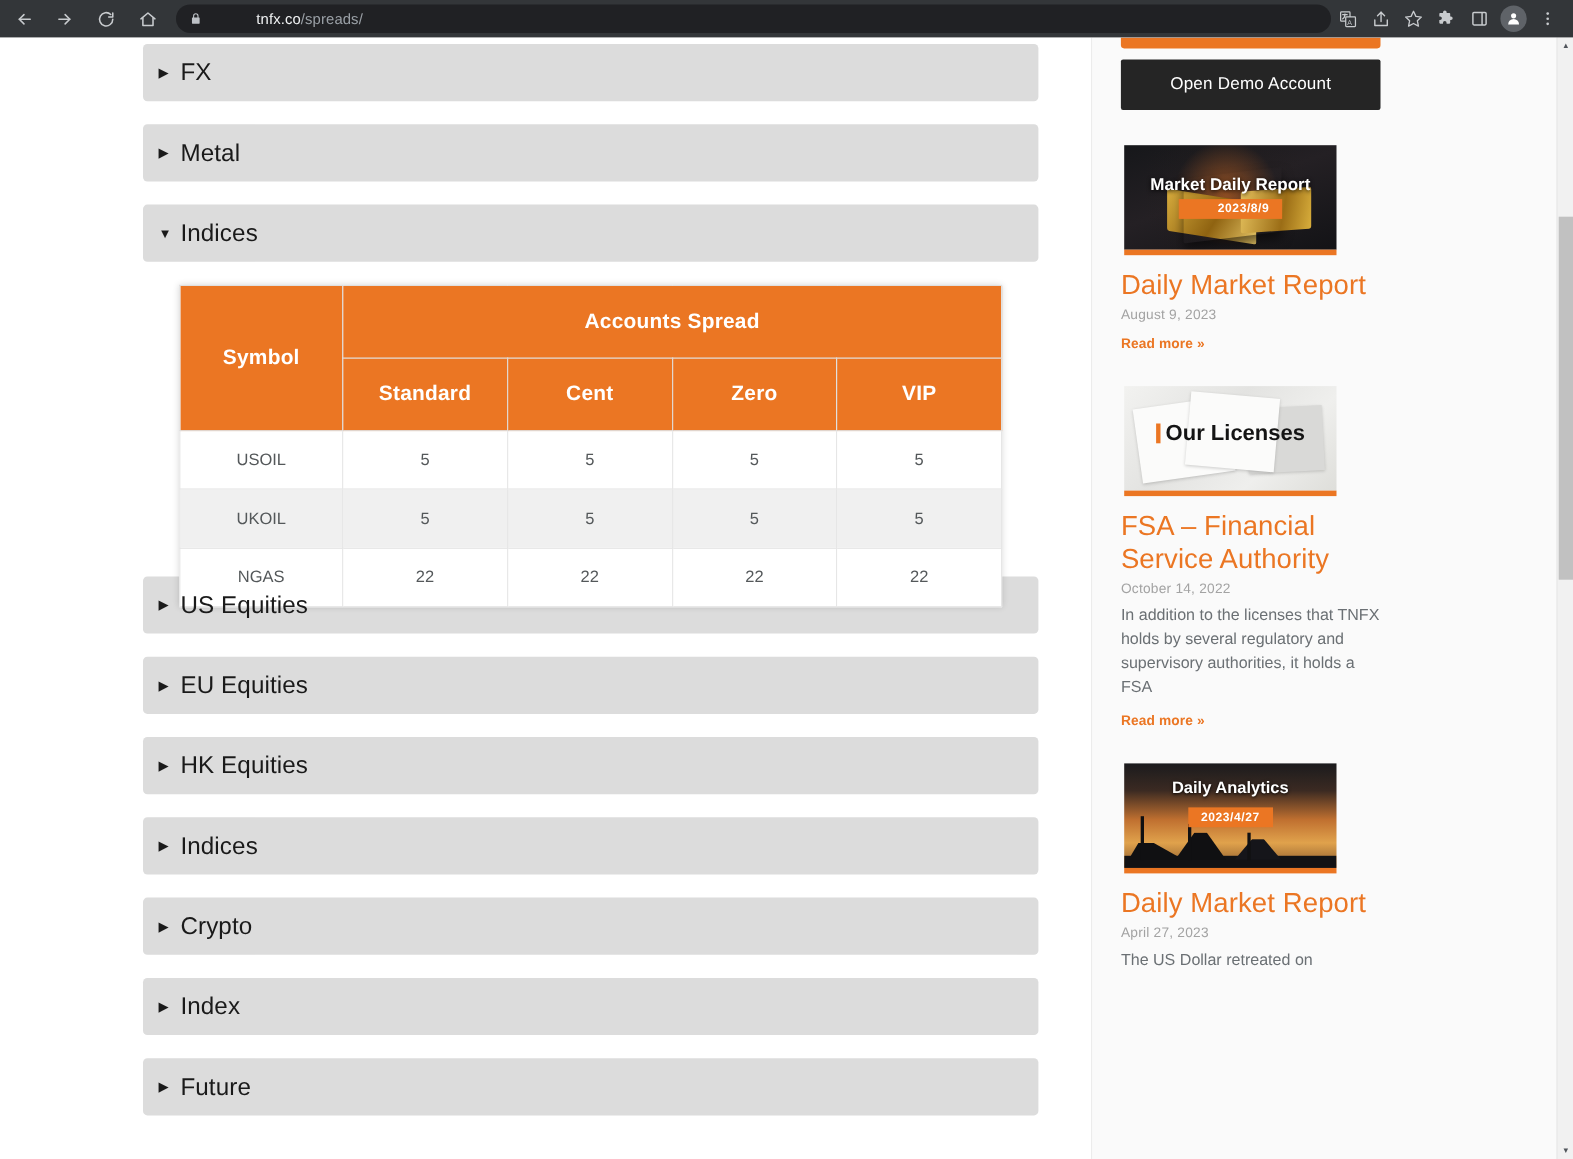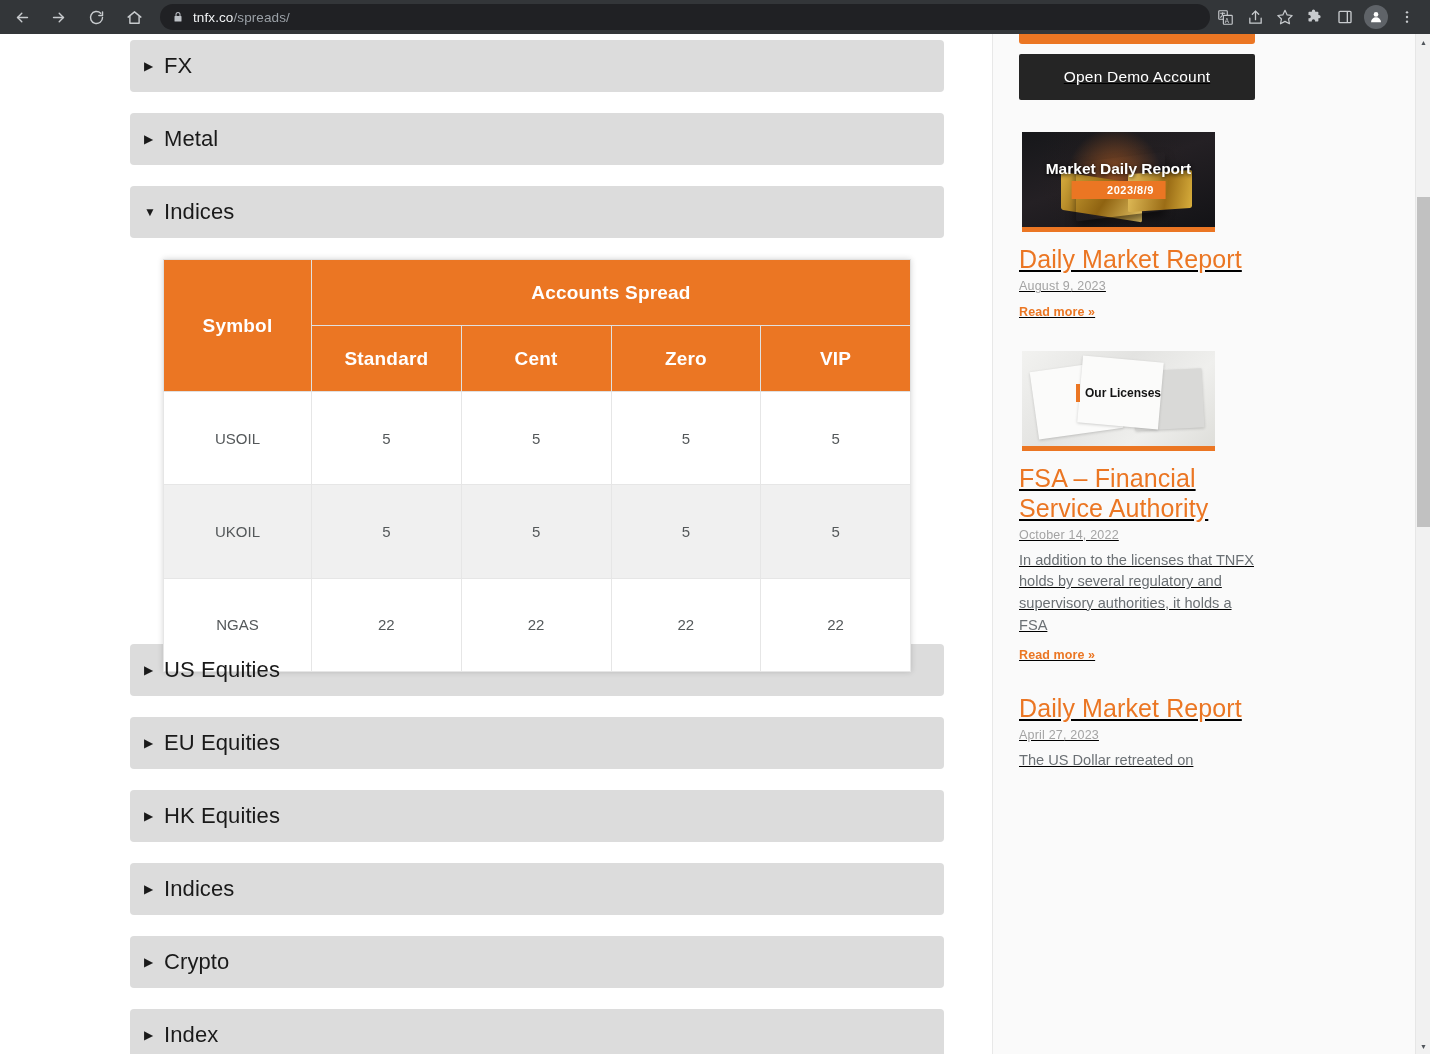--- a/index.html
+++ b/index.html
@@ -31,20 +31,21 @@
 
   #omnibox {
     margin-left: 12px;
     height: 26px;
     flex: 1 1 auto;
     max-width: 1065px;
     background: #202124;
     border-radius: 13px;
     display: flex; align-items: center;
     padding: 0 12px;
+    gap: 40px;
   }
   #lock-icon { color: #bdc1c6; display:flex; align-items:center; margin-right: 9px; }
   #omnibox-url {
     font-size: 13.5px;
     color: #9aa0a6;
     white-space: nowrap;
     letter-spacing: .1px;
   }
   #omnibox-url .host { color: #f1f3f4; }
 
@@ -133,39 +134,39 @@
     color: #ffffff;
     font-weight: bold;
     font-size: 19px;
     border: 1px solid #e0e0e0;
     padding: 10px 4px;
     text-align: center;
     letter-spacing: .2px;
   }
   #spread-table td {
     border: 1px solid #e6e6e6;
-    padding: 30px 4px;
+    padding: 10px 4px;
     text-align: center;
     font-size: 15px;
     color: #54585a;
   }
   #spread-table tbody tr:nth-child(even) td { background: #f0f0f0; }
   #spread-table tbody tr:nth-child(odd) td { background: #ffffff; }
   .col-sym { width: 148px; }
   .col-acc { width: 150px; }
   th.symbol-head { height: 132px; vertical-align: middle; }
 
   
   #sidebar {
     width: 422px;
     background: #fafafa;
     padding: 0 0 0 0;
     position: relative;
   }
-  #sidebar-inner { padding: 0 45px 0 26px; text-decoration: underline; }
+  #sidebar-inner { padding: 0 45px 0 26px; }
 
   #cut-orange-button {
     height: 10px;
     width: 236px;
     background: #eb7623;
     border-radius: 0 0 3px 3px;
     margin-left: 0;
   }
   #open-demo-account-button {
     margin-top: 10px;
@@ -244,21 +245,21 @@
   }
   #thumb-licenses .paper {
     position: absolute; background: #fbfbfa;
     box-shadow: 0 1px 3px rgba(0,0,0,.18);
   }
   #thumb-licenses .p1 { left: 6%; top: 16%; width: 44%; height: 72%; transform: rotate(-8deg); }
   #thumb-licenses .p2 { left: 30%; top: 8%; width: 42%; height: 70%; transform: rotate(5deg); }
   #thumb-licenses .p3 { left: 58%; top: 20%; width: 36%; height: 62%; transform: rotate(-3deg);
     background: #d9d9d7; }
   #thumb-licenses .thumb-title {
-    top: 34%; color: #141414; font-size: 12px;
+    top: 34%; color: #141414; font-size: 20px;
     display:flex; align-items:center; justify-content:center;
   }
   #thumb-licenses .thumb-title::before {
     content: ""; width: 4px; height: 18px;
     background: #eb7623; margin-right: 5px; display: inline-block;
   }
 
   
   #thumb-analytics {
     background:
@@ -542,20 +543,31 @@
             <div class="paper p2"></div>
             <div class="thumb-title">Our Licenses</div>
           </div>
           <div class="post-title">FSA – Financial Service Authority</div>
           <div class="post-date">October 14, 2022</div>
           <div class="post-excerpt">In addition to the licenses that TNFX holds by several regulatory and supervisory authorities, it holds a FSA</div>
           <div class="read-more">Read more »</div>
         </div>
 
         <div class="post-card">
+          <div class="post-thumb" id="thumb-analytics">
+            <div class="ground"></div>
+            <div class="rig r1b"></div>
+            <div class="rig r1"></div>
+            <div class="rig r2b"></div>
+            <div class="rig r2"></div>
+            <div class="rig r3b"></div>
+            <div class="rig r3"></div>
+            <div class="thumb-title">Daily Analytics</div>
+            <div class="thumb-badge">2023/4/27</div>
+          </div>
           <div class="post-title">Daily Market Report</div>
           <div class="post-date">April 27, 2023</div>
           <div class="post-excerpt">The US Dollar retreated on</div>
         </div>
 
       </div>
     </div>
   </div>
 </div>
 

